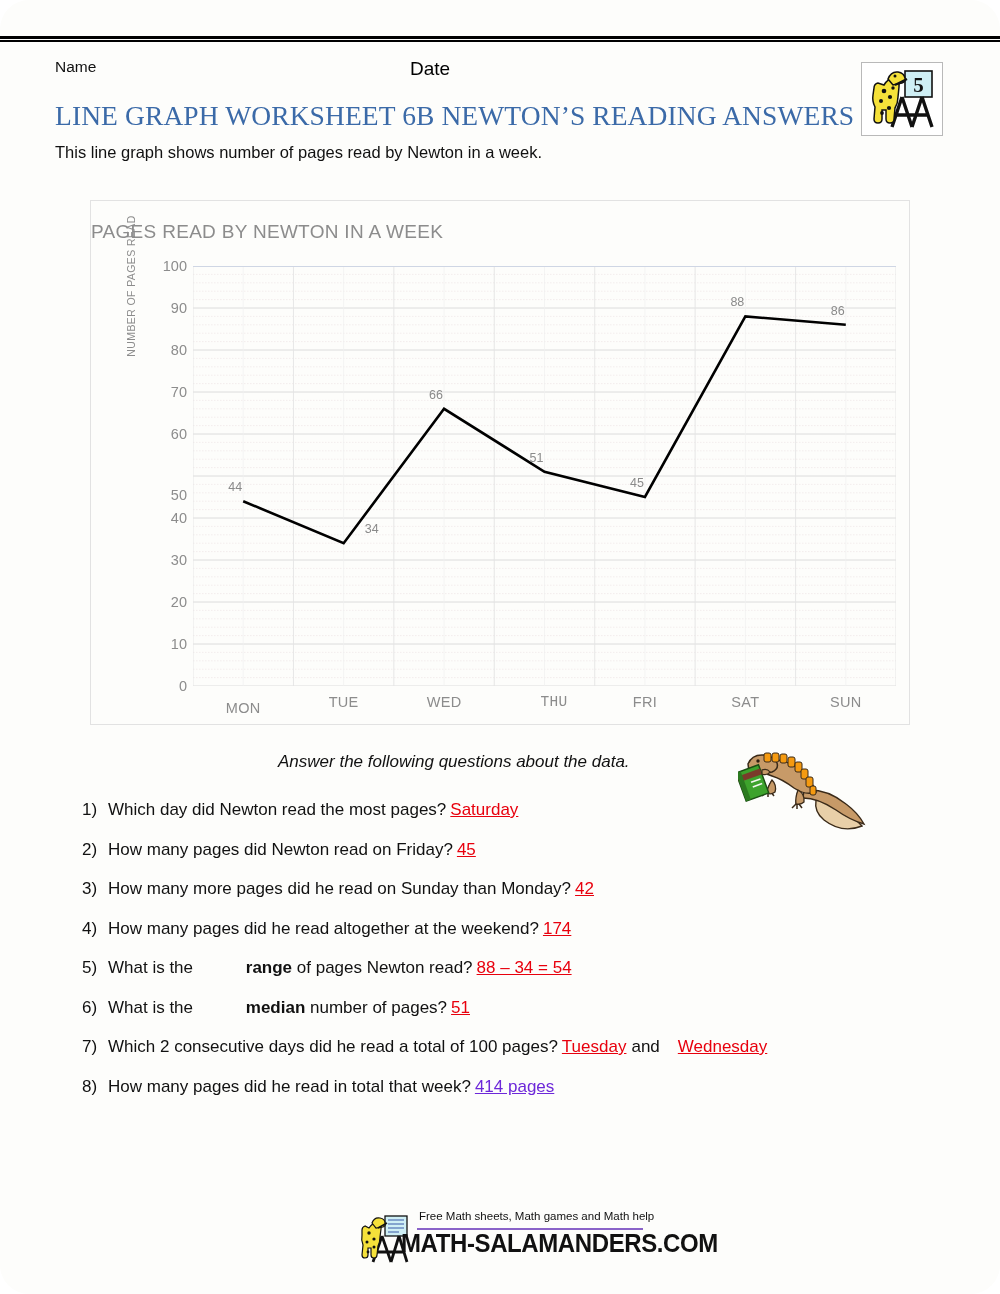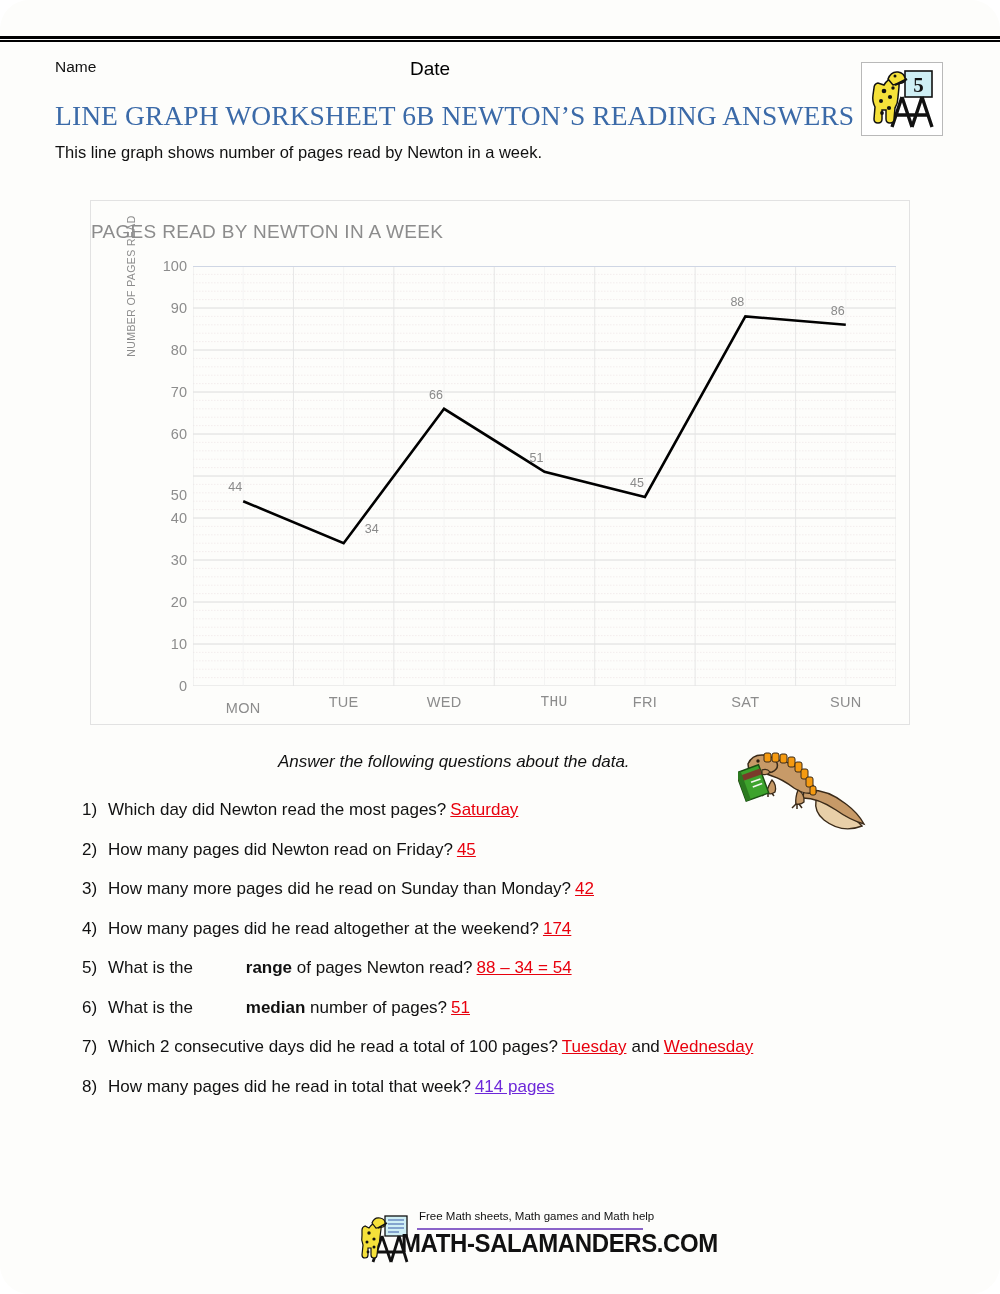--- a/index.html
+++ b/index.html
@@ -175,21 +175,21 @@
   }
   .q-text b { font-weight: bold; padding-left: 48px; }
   .answer {
     color: #e8000d;
     text-decoration: underline;
     margin-left: 4px;
   }
   .conj {
     color: #111;
     margin-left: 5px;
-    margin-right: 0;
+    margin-right: 14px;
   }
 
   
   .footer {
     position: absolute;
     left: 355px; top: 1208px;
     width: 300px; height: 62px;
   }
   .footer-tag {
     position: absolute;

